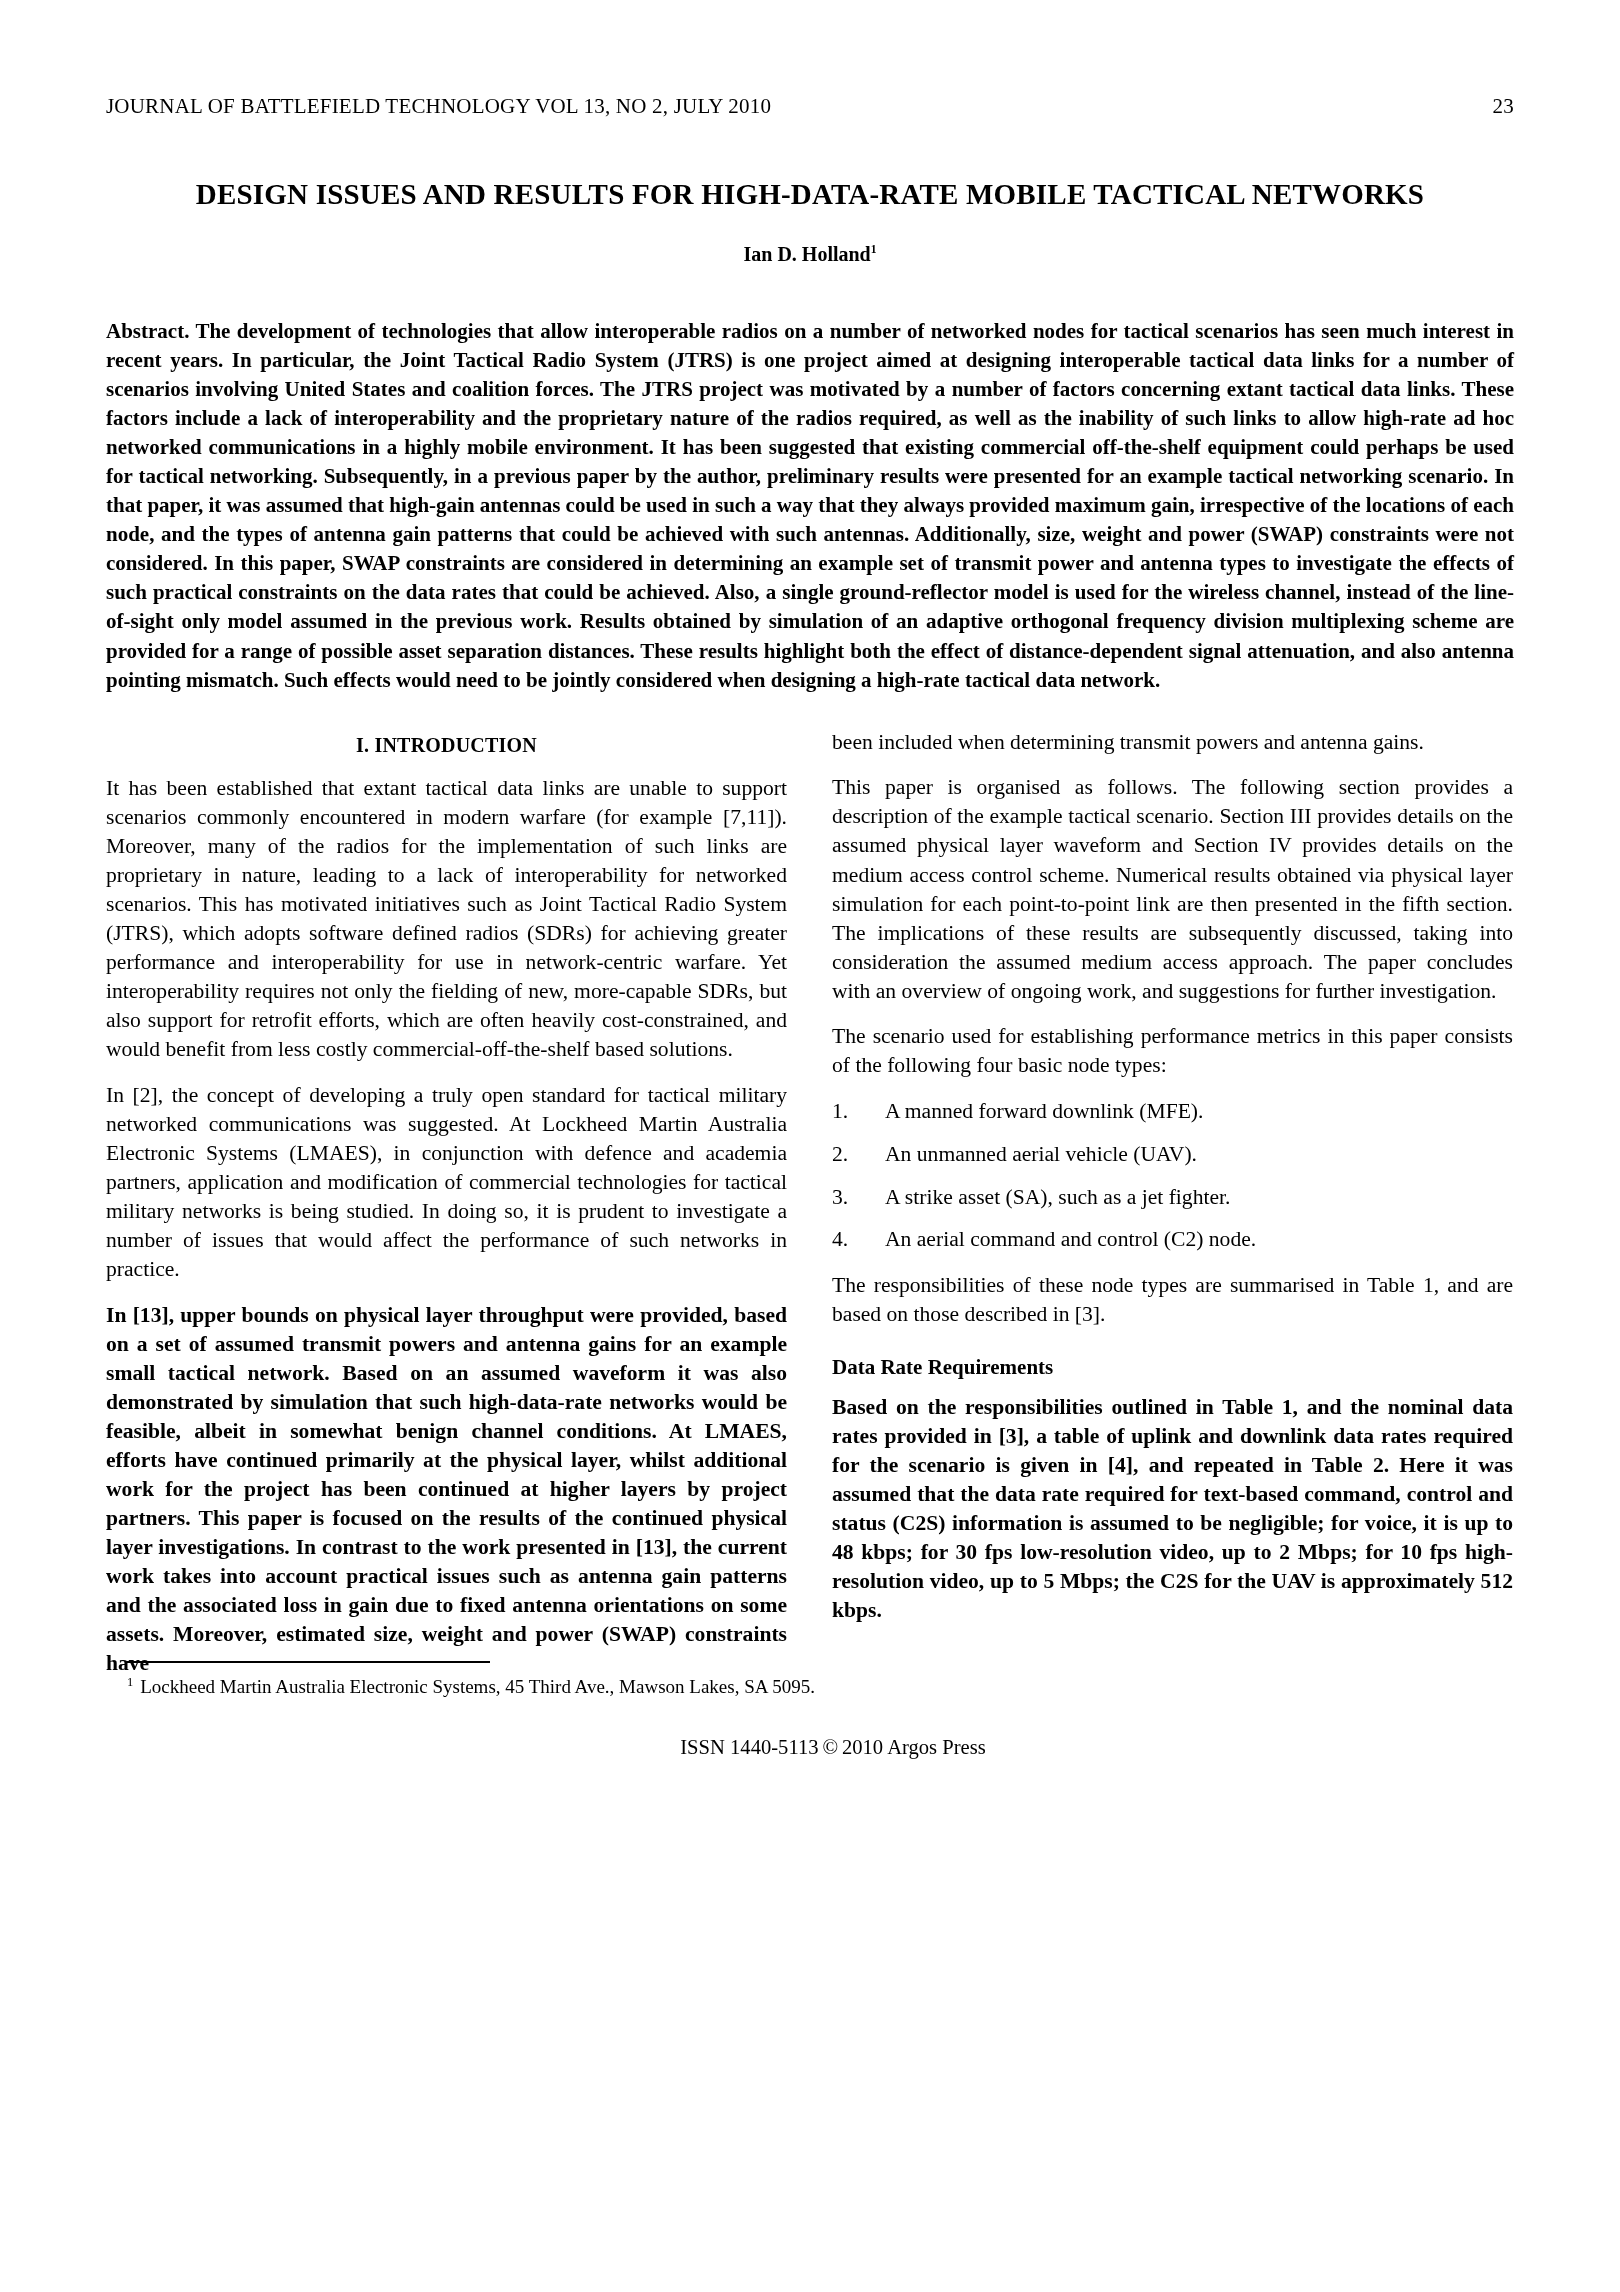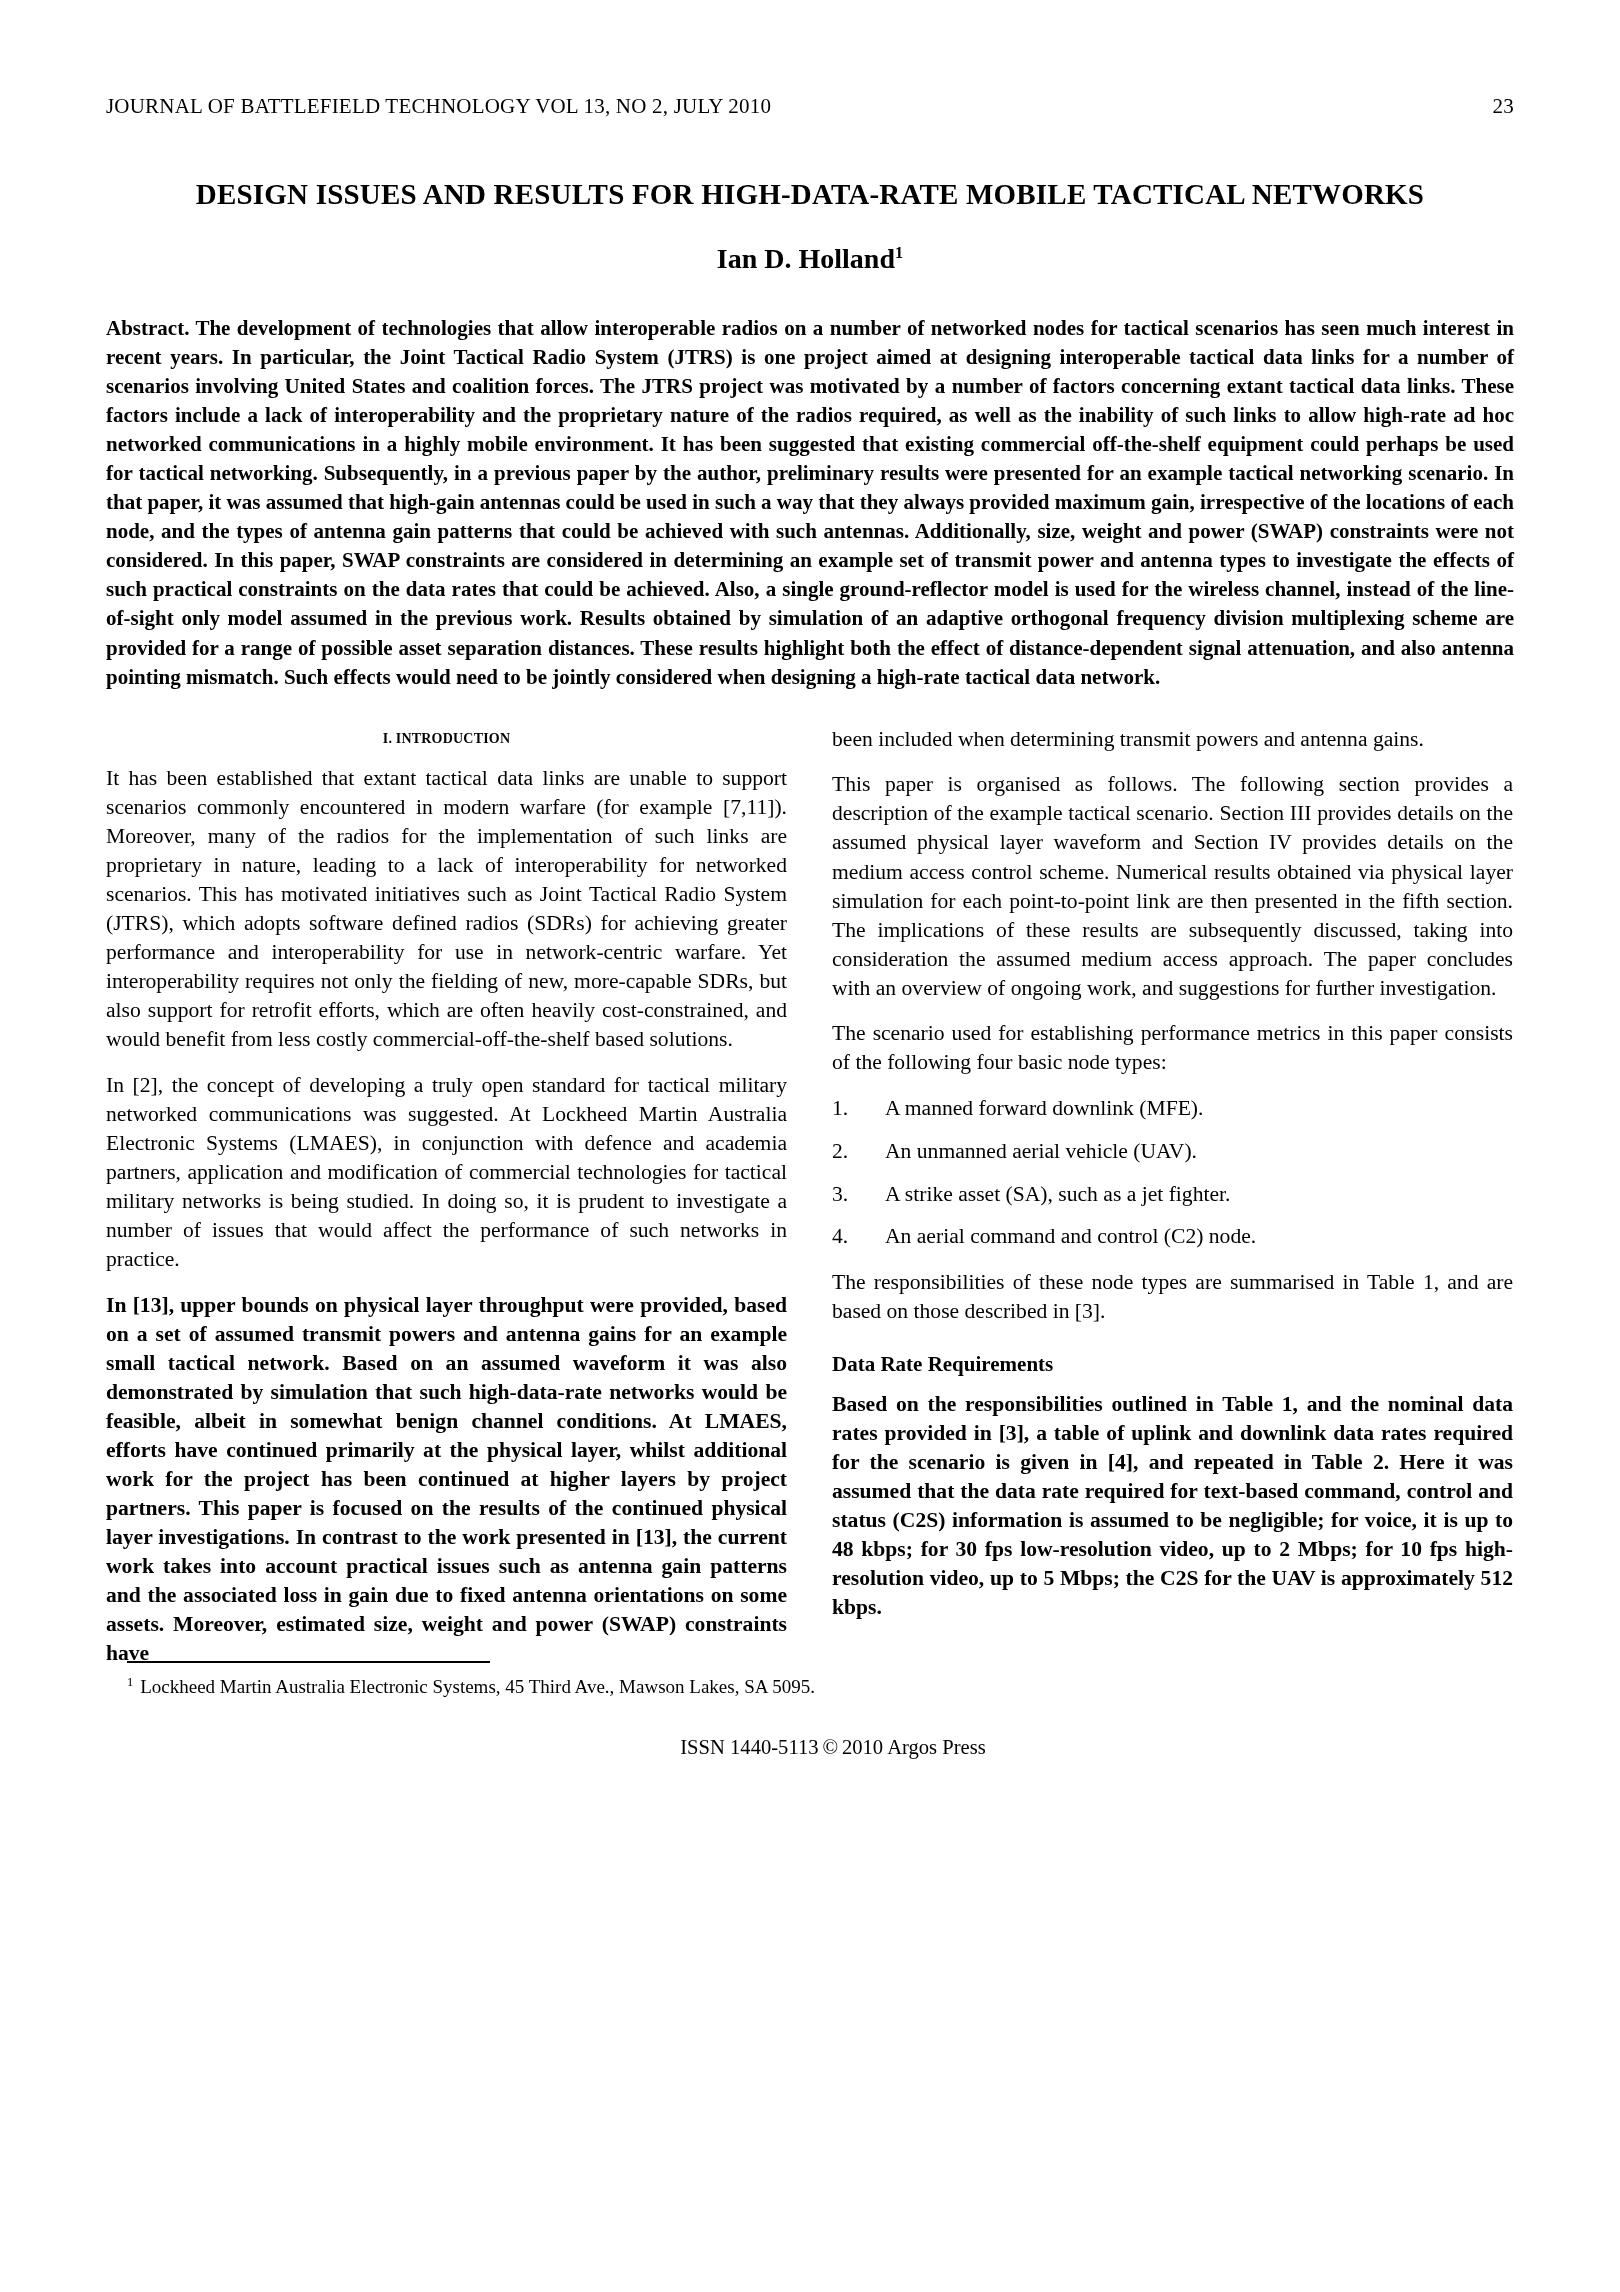--- a/index.html
+++ b/index.html
@@ -38,22 +38,22 @@
     text-align: center;
     font-weight: bold;
     font-size: 29px;
     line-height: 1.30;
     letter-spacing: 0.2px;
     margin: 8px 55px 29px 55px;
   }
   .author-line {
     text-align: center;
     font-weight: bold;
-    font-size: 28px;
-    margin-bottom: 39px;
+    font-size: 20px;
+    margin-bottom: 51px;
   }
   .author-line sup {
     font-size: 0.58em;
     vertical-align: super;
     font-weight: bold;
   }
 
   
   .abstract {
     font-weight: bold;
@@ -70,21 +70,21 @@
     gap: 45px;
     align-items: flex-start;
   }
   .col {
     width: 681px;
     flex: 0 0 681px;
   }
   .section-heading {
     text-align: center;
     font-weight: bold;
-    font-size: 14px;
+    font-size: 20px;
     letter-spacing: 0.2px;
     margin: 5.9px 0 17.6px 0;
   }
   .section-heading.spaced-top { margin-top: 29px; }
   .subsection-heading {
     font-weight: bold;
     font-size: 21px;
     margin: 25.5px 0 13.7px 0;
   }
   p.body {

